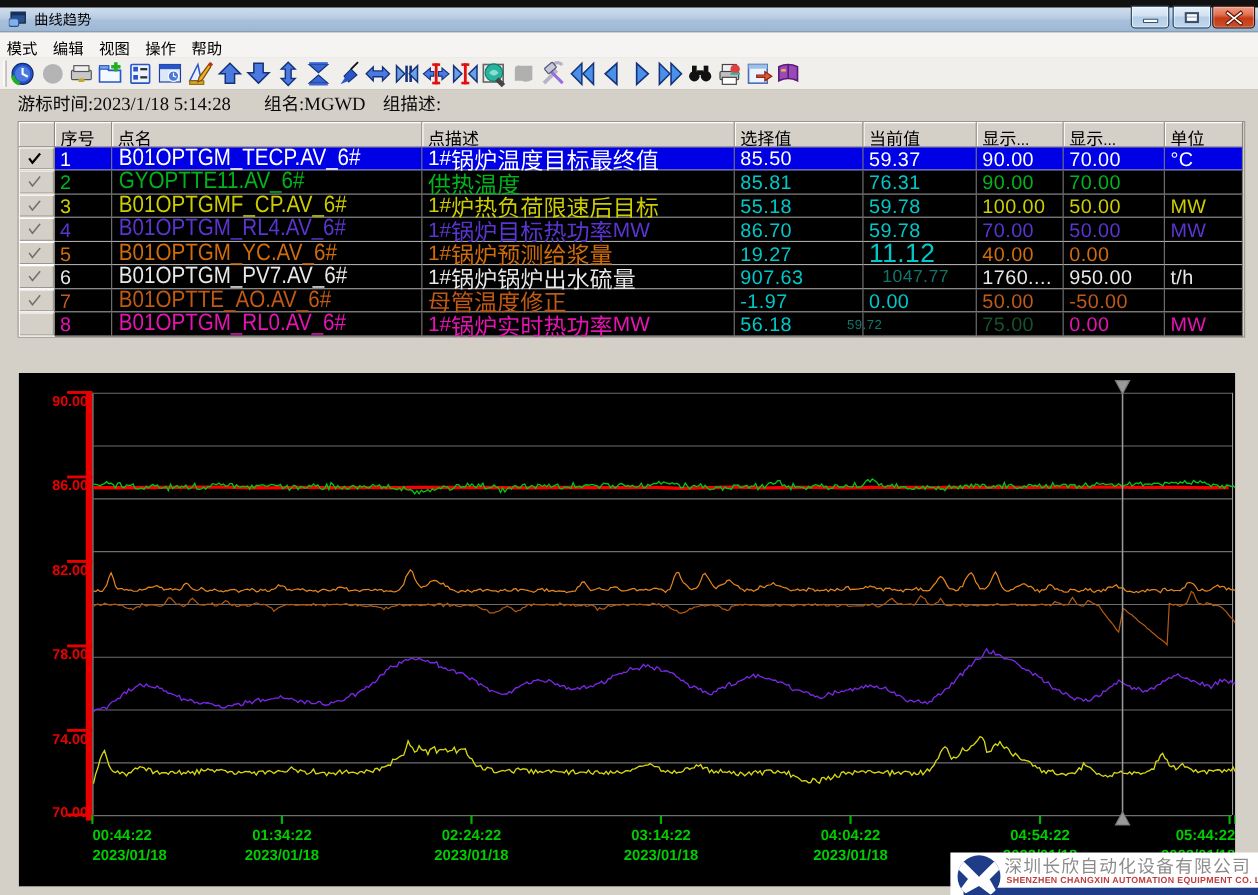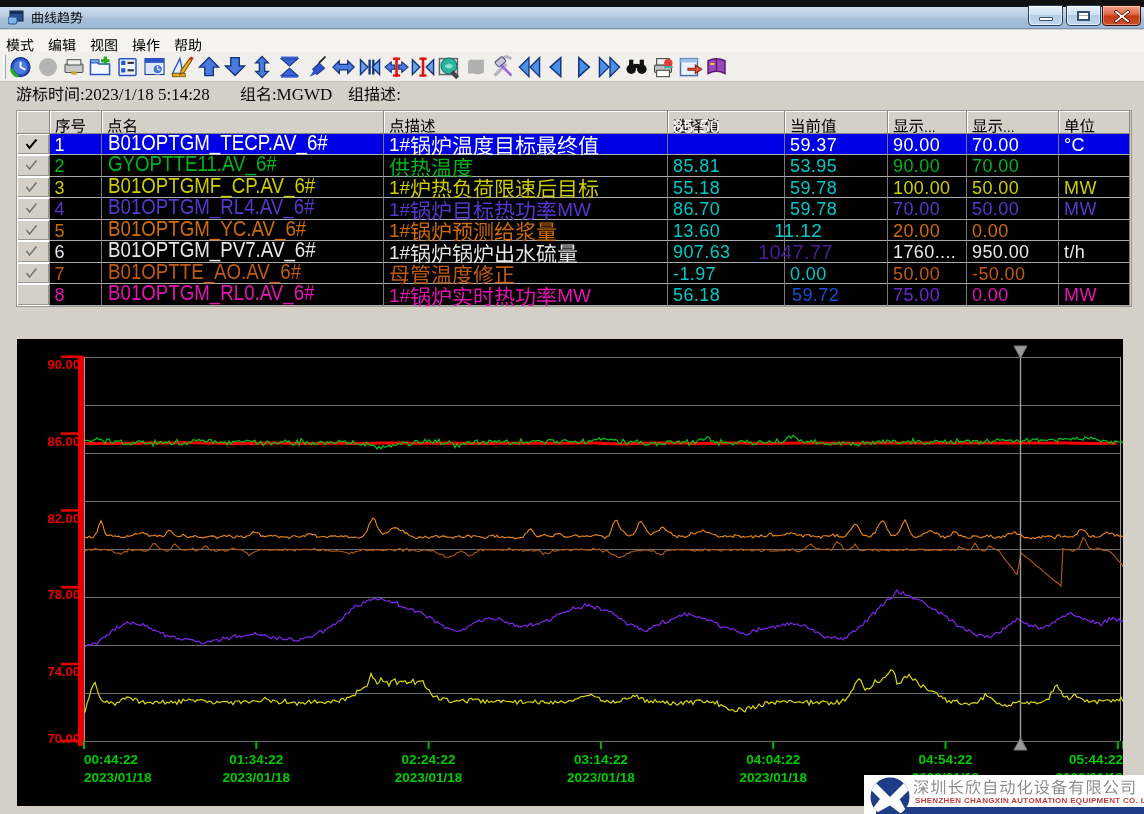--- a/index.html
+++ b/index.html
@@ -427,21 +427,21 @@
       <g transform="scale(1,-1)">
         <use href="#u7EC8" x="0"></use>
       </g>
     </svg>
     <svg class="ck" style="width:21.0px;height:21px;" viewBox="0 -880 1000 1000" fill="#ffffff">
       <g transform="scale(1,-1)">
         <use href="#u503C" x="0"></use>
       </g>
     </svg>
   </div>
-<div class="abs" style="left:673px;top:120px;z-index:5;font-size:18px;line-height:14px;letter-spacing:0.4px;color:#fff;white-space:nowrap">85.50</div>
+<div class="abs" style="left:673px;top:137px;z-index:5;font-size:18px;line-height:14px;letter-spacing:0.4px;color:#fff;white-space:nowrap">85.50</div>
 <div class="abs" style="left:790px;top:137.5px;z-index:5;font-size:18px;line-height:14px;letter-spacing:0.4px;color:#fff;white-space:nowrap">59.37</div>
 <div class="abs" style="left:893px;top:137.5px;z-index:5;font-size:18px;line-height:14px;letter-spacing:0.4px;color:#ffffff;white-space:nowrap">90.00</div>
 <div class="abs" style="left:972px;top:137.5px;z-index:5;font-size:18px;line-height:14px;letter-spacing:0.4px;color:#ffffff;white-space:nowrap">70.00</div>
 <div class="abs" style="left:1064px;top:137.5px;z-index:5;font-size:18px;line-height:14px;letter-spacing:0.4px;color:#ffffff;white-space:nowrap">°C</div>
 <div class="abs" style="left:17px;top:155px;width:32.5px;height:21.5px;background:#d4d0c8;border-right:1px solid #8a867e;border-bottom:1px solid #fff;box-shadow:inset 1px 1px 0 #fff,inset -1px -1px 0 #9a968e"></div>
 <svg class="abs" style="left:25px;top:160px" width="13" height="11" viewBox="0 0 13 11">
     <path d="M1.5 5 L4.5 9 L11.5 0.5" stroke="#707070" stroke-width="1.4" fill="none"></path>
   </svg>
 <div class="abs" style="left:49.5px;top:155px;width:1080.5px;height:21.5px;background:#000"></div>
 <div class="abs" style="left:49.5px;top:155px;width:52.5px;height:21.5px;border-right:1px solid #787878;border-bottom:1px solid #aaa"></div>
@@ -470,21 +470,21 @@
         <use href="#u6E29" x="0"></use>
       </g>
     </svg>
     <svg class="ck" style="width:21.0px;height:21px;" viewBox="0 -880 1000 1000" fill="#00b41e">
       <g transform="scale(1,-1)">
         <use href="#u5EA6" x="0"></use>
       </g>
     </svg>
   </div>
 <div class="abs" style="left:673px;top:159px;z-index:5;font-size:18px;line-height:14px;letter-spacing:0.4px;color:#00c8c8;white-space:nowrap">85.81</div>
-<div class="abs" style="left:790px;top:159px;z-index:5;font-size:18px;line-height:14px;letter-spacing:0.4px;color:#00c8c8;white-space:nowrap">53.95</div>
+<div class="abs" style="left:790px;top:159px;z-index:5;font-size:18px;line-height:14px;letter-spacing:0.4px;color:#00c8c8;white-space:nowrap">76.31</div>
 <div class="abs" style="left:893px;top:159px;z-index:5;font-size:18px;line-height:14px;letter-spacing:0.4px;color:#00b41e;white-space:nowrap">90.00</div>
 <div class="abs" style="left:972px;top:159px;z-index:5;font-size:18px;line-height:14px;letter-spacing:0.4px;color:#00b41e;white-space:nowrap">70.00</div>
 <div class="abs" style="left:17px;top:176.5px;width:32.5px;height:21.5px;background:#d4d0c8;border-right:1px solid #8a867e;border-bottom:1px solid #fff;box-shadow:inset 1px 1px 0 #fff,inset -1px -1px 0 #9a968e"></div>
 <svg class="abs" style="left:25px;top:181.5px" width="13" height="11" viewBox="0 0 13 11">
     <path d="M1.5 5 L4.5 9 L11.5 0.5" stroke="#707070" stroke-width="1.4" fill="none"></path>
   </svg>
 <div class="abs" style="left:49.5px;top:176.5px;width:1080.5px;height:21.5px;background:#000"></div>
 <div class="abs" style="left:49.5px;top:176.5px;width:52.5px;height:21.5px;border-right:1px solid #787878;border-bottom:1px solid #aaa"></div>
 <div class="abs" style="left:102px;top:176.5px;width:282px;height:21.5px;border-right:1px solid #787878;border-bottom:1px solid #aaa"></div>
 <div class="abs" style="left:384px;top:176.5px;width:284px;height:21.5px;border-right:1px solid #787878;border-bottom:1px solid #aaa"></div>
@@ -653,23 +653,23 @@
       <g transform="scale(1,-1)">
         <use href="#u6D46" x="0"></use>
       </g>
     </svg>
     <svg class="ck" style="width:21.0px;height:21px;" viewBox="0 -880 1000 1000" fill="#d06c0a">
       <g transform="scale(1,-1)">
         <use href="#u91CF" x="0"></use>
       </g>
     </svg>
   </div>
-<div class="abs" style="left:673px;top:223.5px;z-index:5;font-size:18px;line-height:14px;letter-spacing:0.4px;color:#00c8c8;white-space:nowrap">13.60</div>
-<div class="abs" style="left:774px;top:223.5px;z-index:5;font-size:19px;line-height:14px;letter-spacing:0.4px;color:#00c8c8;white-space:nowrap">11.12</div>
-<div class="abs" style="left:893px;top:223.5px;z-index:5;font-size:18px;line-height:14px;letter-spacing:0.4px;color:#d06c0a;white-space:nowrap">20.00</div>
+<div class="abs" style="left:673px;top:223.5px;z-index:5;font-size:18px;line-height:14px;letter-spacing:0.4px;color:#00c8c8;white-space:nowrap">19.27</div>
+<div class="abs" style="left:790px;top:223.5px;z-index:5;font-size:24px;line-height:14px;letter-spacing:0.4px;color:#00c8c8;white-space:nowrap">11.12</div>
+<div class="abs" style="left:893px;top:223.5px;z-index:5;font-size:18px;line-height:14px;letter-spacing:0.4px;color:#d06c0a;white-space:nowrap">40.00</div>
 <div class="abs" style="left:972px;top:223.5px;z-index:5;font-size:18px;line-height:14px;letter-spacing:0.4px;color:#d06c0a;white-space:nowrap">0.00</div>
 <div class="abs" style="left:17px;top:241px;width:32.5px;height:21.5px;background:#d4d0c8;border-right:1px solid #8a867e;border-bottom:1px solid #fff;box-shadow:inset 1px 1px 0 #fff,inset -1px -1px 0 #9a968e"></div>
 <svg class="abs" style="left:25px;top:246px" width="13" height="11" viewBox="0 0 13 11">
     <path d="M1.5 5 L4.5 9 L11.5 0.5" stroke="#707070" stroke-width="1.4" fill="none"></path>
   </svg>
 <div class="abs" style="left:49.5px;top:241px;width:1080.5px;height:21.5px;background:#000"></div>
 <div class="abs" style="left:49.5px;top:241px;width:52.5px;height:21.5px;border-right:1px solid #787878;border-bottom:1px solid #aaa"></div>
 <div class="abs" style="left:102px;top:241px;width:282px;height:21.5px;border-right:1px solid #787878;border-bottom:1px solid #aaa"></div>
 <div class="abs" style="left:384px;top:241px;width:284px;height:21.5px;border-right:1px solid #787878;border-bottom:1px solid #aaa"></div>
 <div class="abs" style="left:668px;top:241px;width:117px;height:21.5px;border-right:1px solid #787878;border-bottom:1px solid #aaa"></div>
@@ -716,21 +716,21 @@
         <use href="#u786B" x="0"></use>
       </g>
     </svg>
     <svg class="ck" style="width:21.0px;height:21px;" viewBox="0 -880 1000 1000" fill="#e8e8e8">
       <g transform="scale(1,-1)">
         <use href="#u91CF" x="0"></use>
       </g>
     </svg>
   </div>
 <div class="abs" style="left:673px;top:245px;z-index:5;font-size:18px;line-height:14px;letter-spacing:0.4px;color:#00c8c8;white-space:nowrap">907.63</div>
-<div class="abs" style="left:758px;top:245px;z-index:5;font-size:20px;line-height:14px;letter-spacing:0.4px;color:#4c1d95;white-space:nowrap">1047.77</div>
+<div class="abs" style="left:802px;top:245px;z-index:5;font-size:16px;line-height:14px;letter-spacing:0.4px;color:#0f766e;white-space:nowrap">1047.77</div>
 <div class="abs" style="left:893px;top:245px;z-index:5;font-size:18px;line-height:14px;letter-spacing:0.4px;color:#e8e8e8;white-space:nowrap">1760....</div>
 <div class="abs" style="left:972px;top:245px;z-index:5;font-size:18px;line-height:14px;letter-spacing:0.4px;color:#e8e8e8;white-space:nowrap">950.00</div>
 <div class="abs" style="left:1064px;top:245px;z-index:5;font-size:18px;line-height:14px;letter-spacing:0.4px;color:#e8e8e8;white-space:nowrap">t/h</div>
 <div class="abs" style="left:17px;top:262.5px;width:32.5px;height:21.5px;background:#d4d0c8;border-right:1px solid #8a867e;border-bottom:1px solid #fff;box-shadow:inset 1px 1px 0 #fff,inset -1px -1px 0 #9a968e"></div>
 <svg class="abs" style="left:25px;top:267.5px" width="13" height="11" viewBox="0 0 13 11">
     <path d="M1.5 5 L4.5 9 L11.5 0.5" stroke="#707070" stroke-width="1.4" fill="none"></path>
   </svg>
 <div class="abs" style="left:49.5px;top:262.5px;width:1080.5px;height:21.5px;background:#000"></div>
 <div class="abs" style="left:49.5px;top:262.5px;width:52.5px;height:21.5px;border-right:1px solid #787878;border-bottom:1px solid #aaa"></div>
 <div class="abs" style="left:102px;top:262.5px;width:282px;height:21.5px;border-right:1px solid #787878;border-bottom:1px solid #aaa"></div>
@@ -823,22 +823,22 @@
       </g>
     </svg>
     <svg class="ck" style="width:21.0px;height:21px;" viewBox="0 -880 1000 1000" fill="#e614b4">
       <g transform="scale(1,-1)">
         <use href="#u7387" x="0"></use>
       </g>
     </svg>
     <span style="line-height:20px">MW</span>
   </div>
 <div class="abs" style="left:673px;top:288px;z-index:5;font-size:18px;line-height:14px;letter-spacing:0.4px;color:#00c8c8;white-space:nowrap">56.18</div>
-<div class="abs" style="left:792px;top:288px;z-index:5;font-size:18px;line-height:14px;letter-spacing:0.4px;color:#1d4ed8;white-space:nowrap">59.72</div>
-<div class="abs" style="left:893px;top:288px;z-index:5;font-size:18px;line-height:14px;letter-spacing:0.4px;color:#6d28d9;white-space:nowrap">75.00</div>
+<div class="abs" style="left:770px;top:288px;z-index:5;font-size:12px;line-height:14px;letter-spacing:0.4px;color:#0f766e;white-space:nowrap">59.72</div>
+<div class="abs" style="left:893px;top:288px;z-index:5;font-size:18px;line-height:14px;letter-spacing:0.4px;color:#14532d;white-space:nowrap">75.00</div>
 <div class="abs" style="left:972px;top:288px;z-index:5;font-size:18px;line-height:14px;letter-spacing:0.4px;color:#e614b4;white-space:nowrap">0.00</div>
 <div class="abs" style="left:1064px;top:288px;z-index:5;font-size:18px;line-height:14px;letter-spacing:0.4px;color:#e614b4;white-space:nowrap">MW</div>
 <svg class="abs" style="left:17px;top:339px" width="1106" height="467" viewBox="0 0 1106 467">
     <rect x="0" y="0" width="1106" height="467" fill="#000"></rect>
     <line x1="68" y1="18.5" x2="1103" y2="18.5" stroke="#6e6e6e" stroke-width="1"></line>
     <line x1="68" y1="66.5" x2="1103" y2="66.5" stroke="#6e6e6e" stroke-width="1"></line>
     <line x1="68" y1="114.5" x2="1103" y2="114.5" stroke="#6e6e6e" stroke-width="1"></line>
     <line x1="68" y1="162.5" x2="1103" y2="162.5" stroke="#6e6e6e" stroke-width="1"></line>
     <line x1="68" y1="210.5" x2="1103" y2="210.5" stroke="#6e6e6e" stroke-width="1"></line>
     <line x1="68" y1="258.5" x2="1103" y2="258.5" stroke="#6e6e6e" stroke-width="1"></line>

